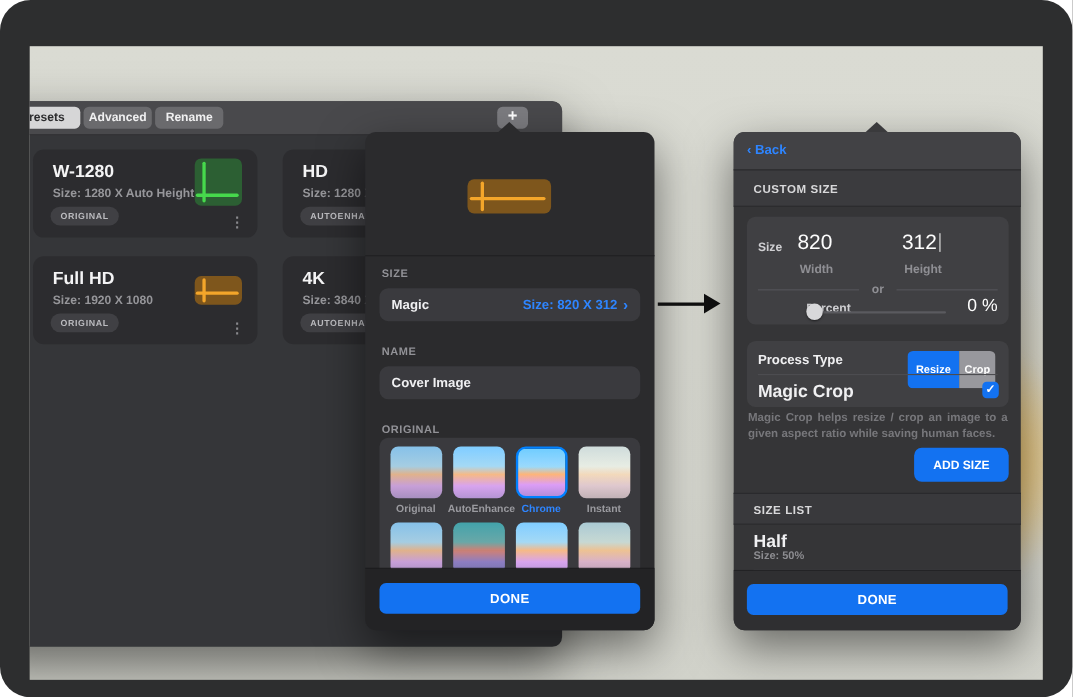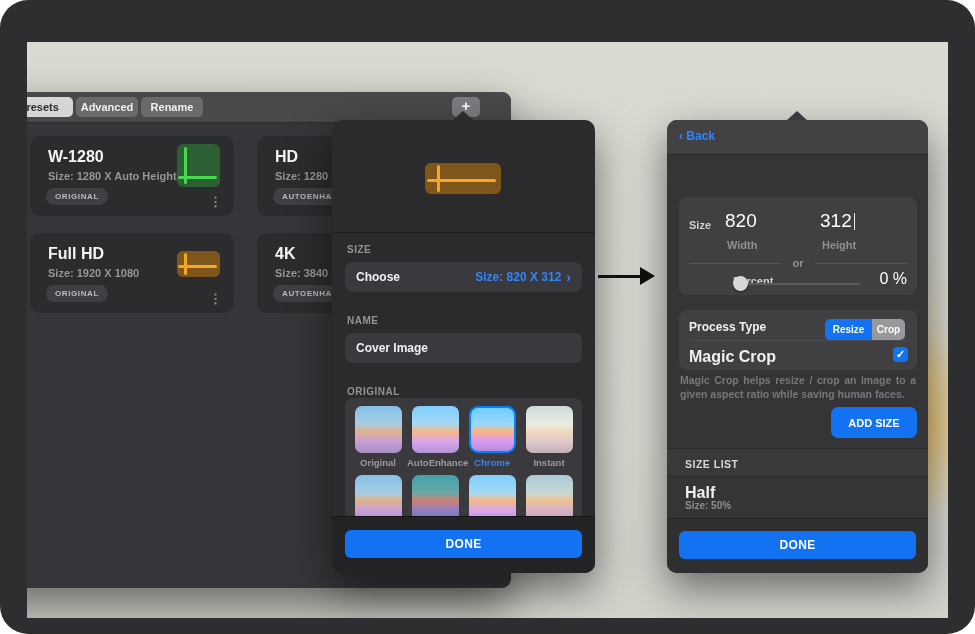--- a/index.html
+++ b/index.html
@@ -89,21 +89,21 @@
   .small-b{font-size:11px;font-weight:bold;color:#cfcfd2;}
   .num{font-size:19px;color:#fdfdfd;}
   .caret{display:inline-block;width:1.5px;height:17px;background:#e9e9ea;vertical-align:-3px;margin-left:2px;}
   .subl{font-size:11px;font-weight:bold;color:#8f8f94;}
   .orline{position:absolute;top:66px;height:1px;background:#55555a;}
   .ortext{position:absolute;top:60px;width:100%;text-align:center;font-size:11px;font-weight:bold;color:#8f8f94;}
   .slider-track{position:absolute;left:56px;top:86px;width:125px;height:2px;background:#5a5a5f;border-radius:1px;}
   .slider-knob{position:absolute;left:54px;top:79px;width:15px;height:15px;border-radius:50%;background:#d8d8da;
                box-shadow:0 1px 2px rgba(0,0,0,.5);}
   .pctval{position:absolute;right:10px;top:73px;font-size:16px;color:#fdfdfd;}
-  .seg{position:absolute;left:146px;top:9px;width:80px;height:21px;border-radius:5px;overflow:hidden;display:flex;}
+  .seg{position:absolute;left:146px;top:9px;width:80px;height:34px;border-radius:5px;overflow:hidden;display:flex;}
   .seg>div{display:flex;align-items:center;justify-content:center;font-size:10px;font-weight:bold;color:#fff;}
   .seg .on{width:47px;background:#1372f1;}
   .seg .off{width:33px;background:#98989d;}
   .chk{position:absolute;right:9px;top:37px;width:15px;height:15px;background:#1372f1;border-radius:4px;
        color:#fff;font-size:11px;line-height:15px;text-align:center;font-weight:bold;}
   .helper{position:absolute;left:13px;top:253px;width:236px;font-size:10.5px;font-weight:bold;color:#77777b;
           line-height:1.38;text-align:justify;}
   .addsize{position:absolute;left:164px;top:287px;width:86px;height:31px;font-size:11px;border-radius:7px;}
   .listrow{position:absolute;left:0;top:357px;width:100%;height:42px;}
   .listrow .nm{position:absolute;left:18px;top:7px;font-size:16px;font-weight:bold;color:#f0f0f2;}
@@ -184,21 +184,21 @@
       <div class="pop-arrow"></div>
 
       <div class="cicon orange" style="left:93px;top:43px;width:76px;height:31px;">
           <i class="v"></i>
           <i class="h"></i>
         </div>
       <div class="divline" style="top:112px;"></div>
 
       <div class="seclabel" style="top:124px;">SIZE</div>
       <div class="rowbox" style="top:142px;">
-        <span class="lbl">Choose</span>
+        <span class="lbl">Magic</span>
         <span class="val">Size: 820 X 312</span>
         <span class="chev">›</span>
       </div>
 
       <div class="seclabel" style="top:195px;">NAME</div>
       <input class="nameinput" style="top: 213px;" value="Cover Image">
 
       <div class="seclabel" style="top:266px;">ORIGINAL</div>
       <div class="effectsbox">
 
@@ -243,20 +243,23 @@
         <div class="head"></div>
     </div>
 
     <div class="pop pop-right">
       <div class="pop-arrow"></div>
 
       <div class="pophead">
         <div class="backlink"><span>‹</span> <span>Back</span></div>
       </div>
 
+      <div class="strip" style="top:34px;height:34px;">
+        <div class="striplabel" style="top:11px;">CUSTOM SIZE</div>
+      </div>
 
       <div class="gcard" style="top:77px;height:98px;">
         <span class="small-b abs" style="left:10px;top:22px;">Size</span>
         <span class="num abs" style="left:46px;top:13px;">820</span>
         <span class="subl abs" style="left:48px;top:42px;">Width</span>
         <span class="num abs" style="left:141px;top:13px;"><span>312</span><span class="caret"></span></span>
         <span class="subl abs" style="left:143px;top:42px;">Height</span>
         <div class="orline" style="left:10px;width:92px;"></div>
         <div class="orline" style="left:136px;width:92px;"></div>
         <div class="ortext">or</div>

